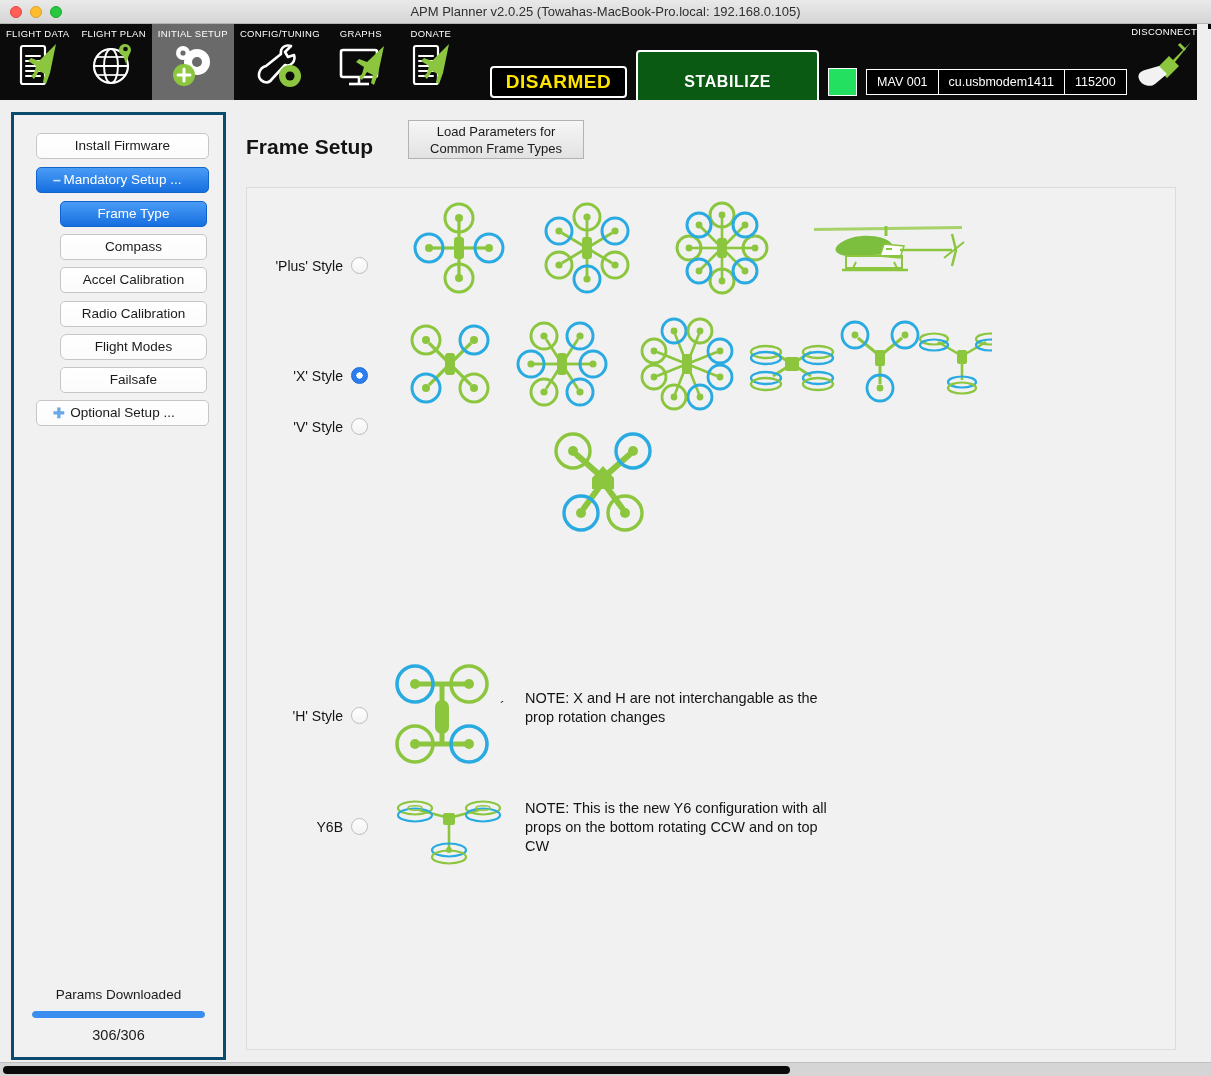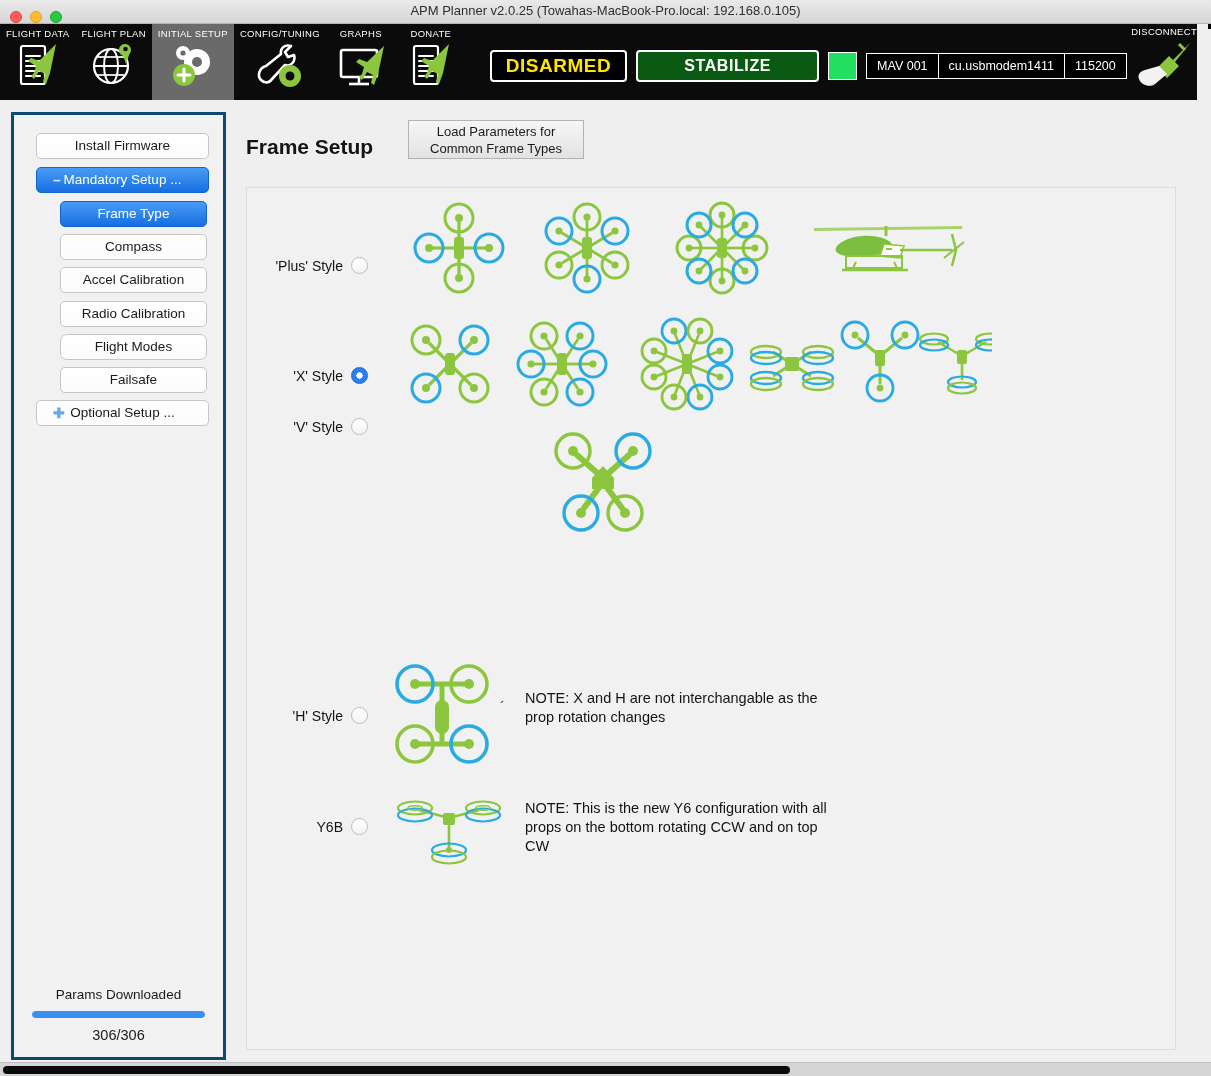--- a/index.html
+++ b/index.html
@@ -15,21 +15,21 @@
     position: relative;
     width: 1211px; height: 1076px;
     background: #efefef;
     overflow: hidden;
   }
   #titlebar {
     position: absolute; top: 0; left: 0;
     width: 1211px; height: 24px;
     background: linear-gradient(#e9e9e9, #d6d6d6);
     border-bottom: 1px solid #b5b5b5;
-    display: flex; align-items: flex-end;
+    display: flex; align-items: center;
   }
   #traffic { display: flex; gap: 8px; margin-left: 10px; }
   .tl { width: 12px; height: 12px; border-radius: 50%; }
   .tl.red    { background: #ff5f57; border: 1px solid #e0443e; }
   .tl.yellow { background: #ffbd2e; border: 1px solid #dea123; }
   .tl.green  { background: #28c840; border: 1px solid #1aab29; }
   #window-title {
     position: absolute; left: 0; right: 0; text-align: center;
     font-size: 13px; color: #2f2f2f;
     line-height: 24px;
@@ -63,21 +63,21 @@
   #disarmed {
     border: 2px solid #ffffff; border-radius: 4px;
     color: #ffe400; font-size: 19px; font-weight: bold;
     padding: 3px 14px; letter-spacing: .5px;
     background: #000;
   }
   #flightmode {
     border: 2px solid #ffffff; border-radius: 4px;
     background: #0a5a13; color: #ffffff;
     font-size: 16px; font-weight: bold; letter-spacing: .6px;
-    padding: 5px 46px;
+    padding: 21px 46px;
   }
   #linklight {
     width: 29px; height: 28px; background: #23e060;
     border: 1px solid #ffffff;
   }
   .infobox {
     border: 1.5px solid #ffffff; background: #000;
     color: #ffffff; font-size: 12.5px;
     padding: 5px 10px; text-align: center;
   }

